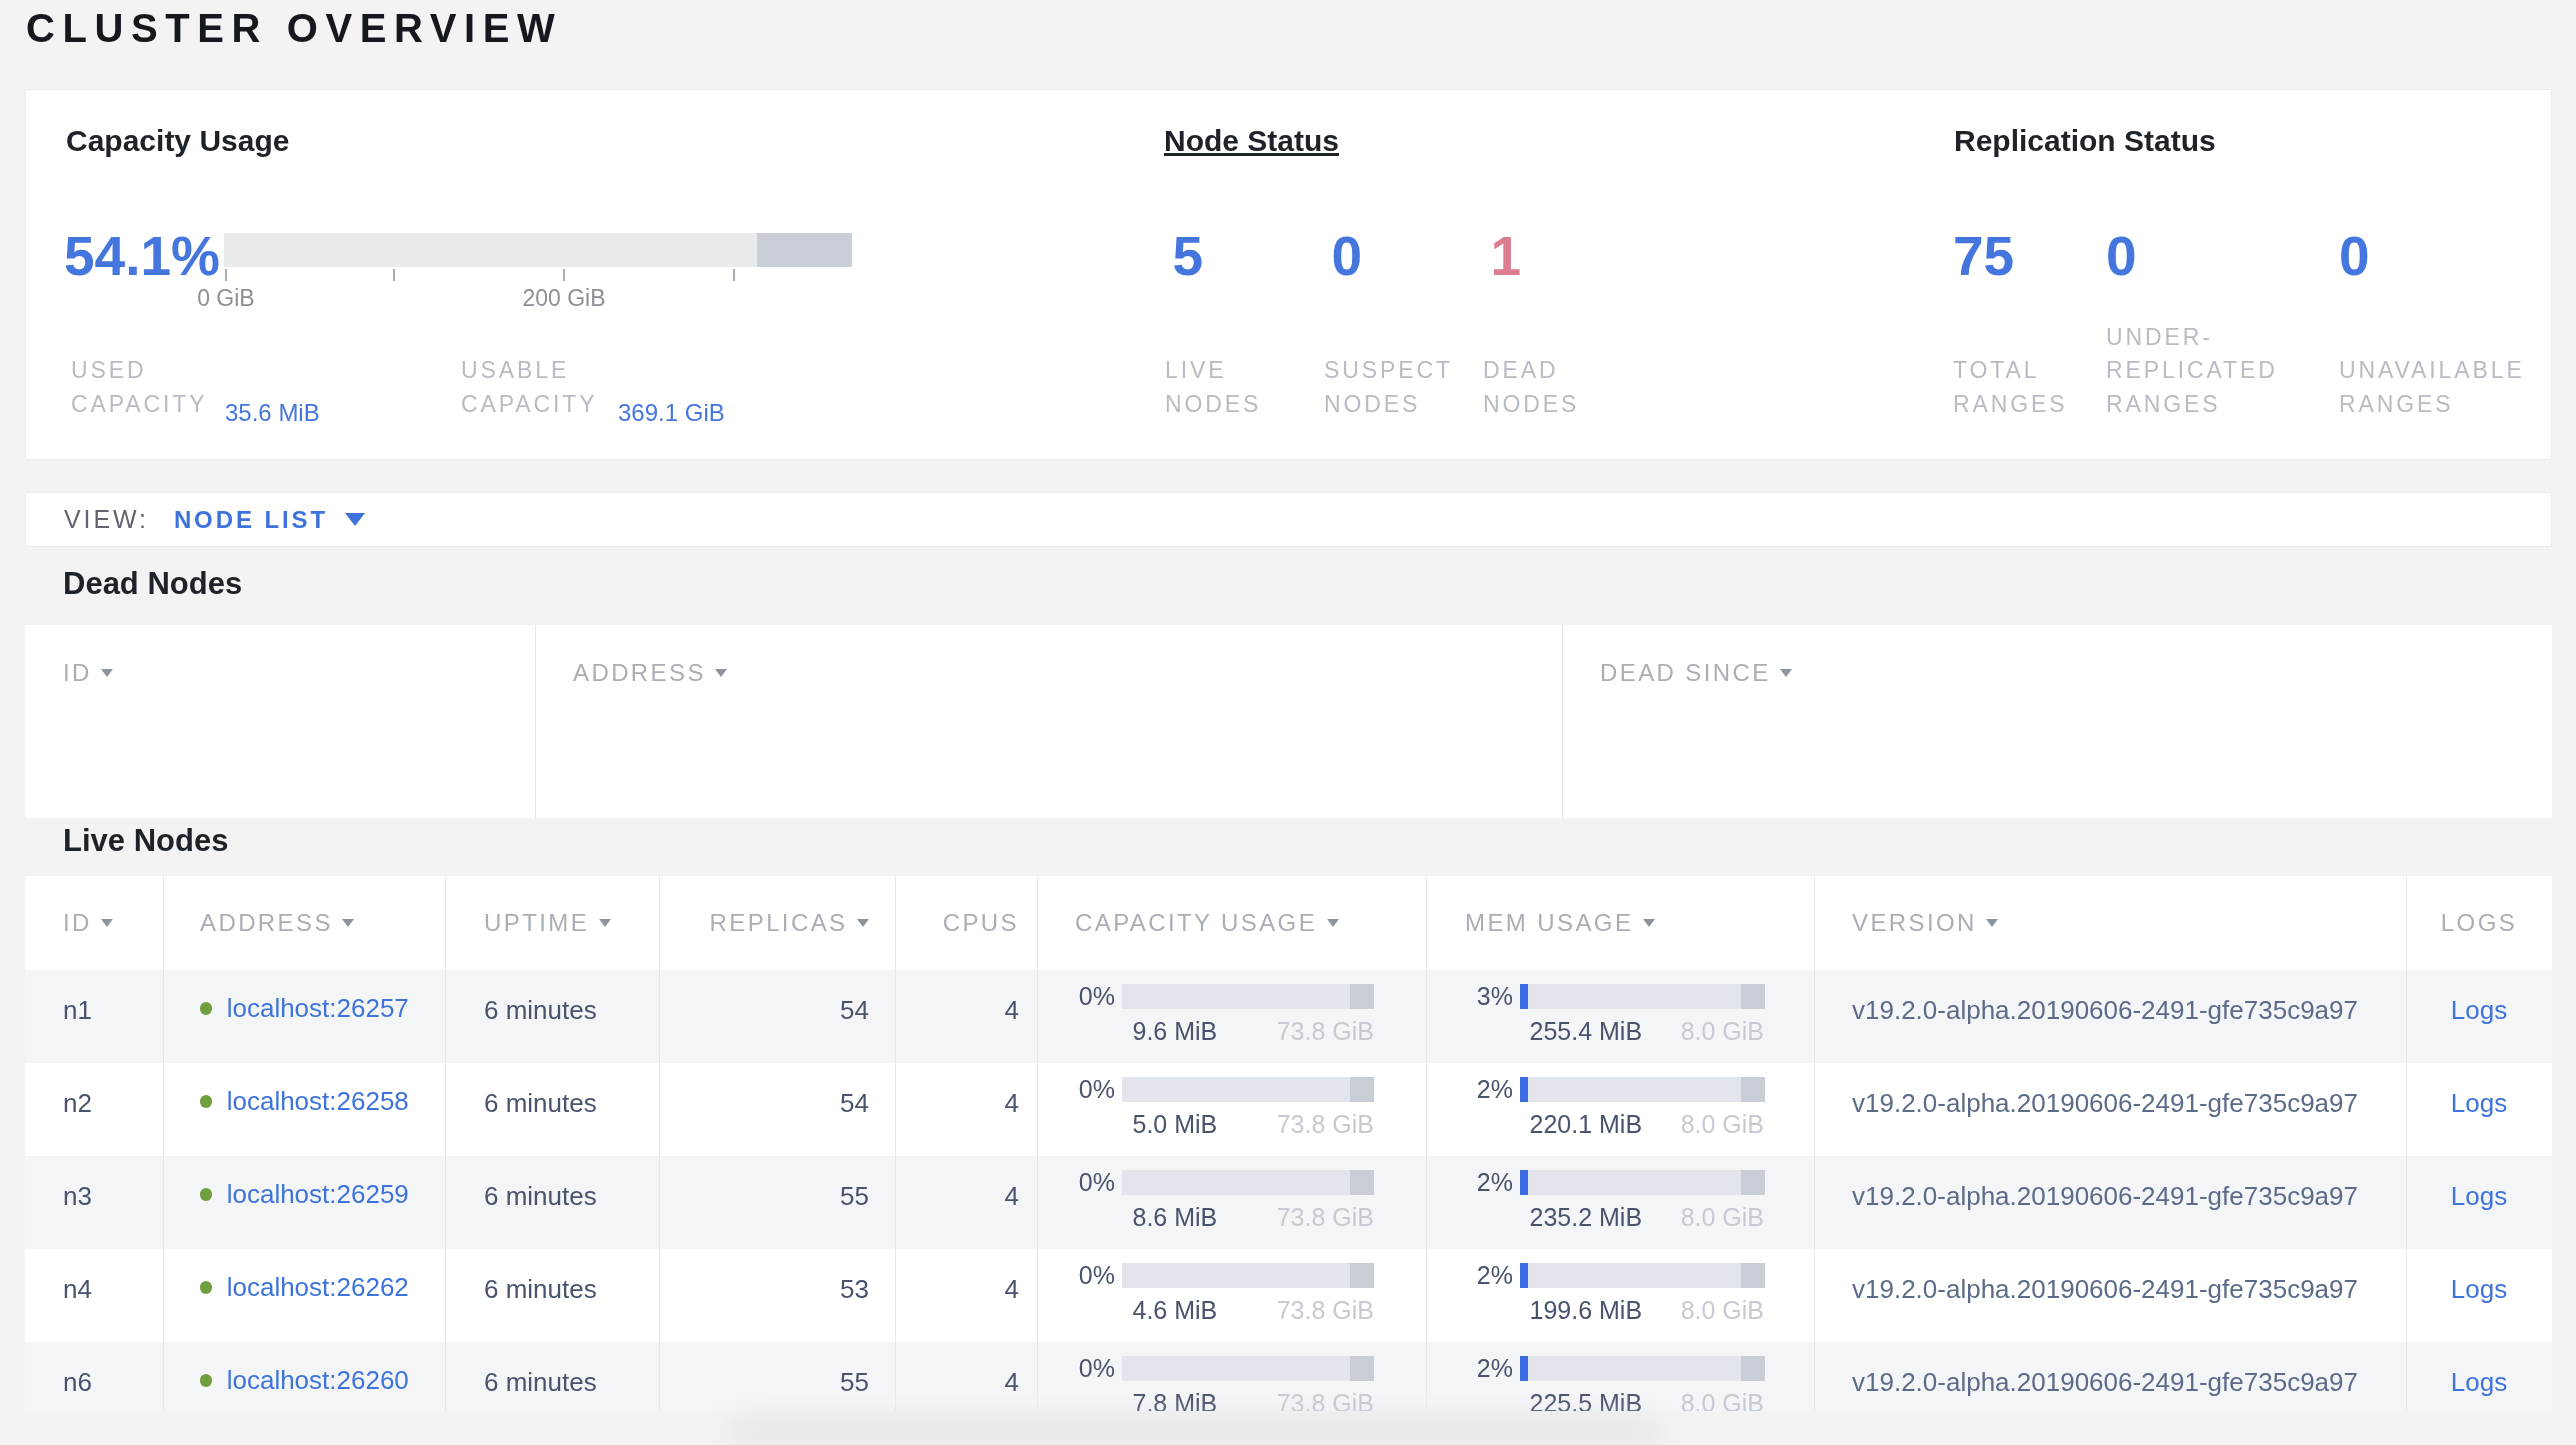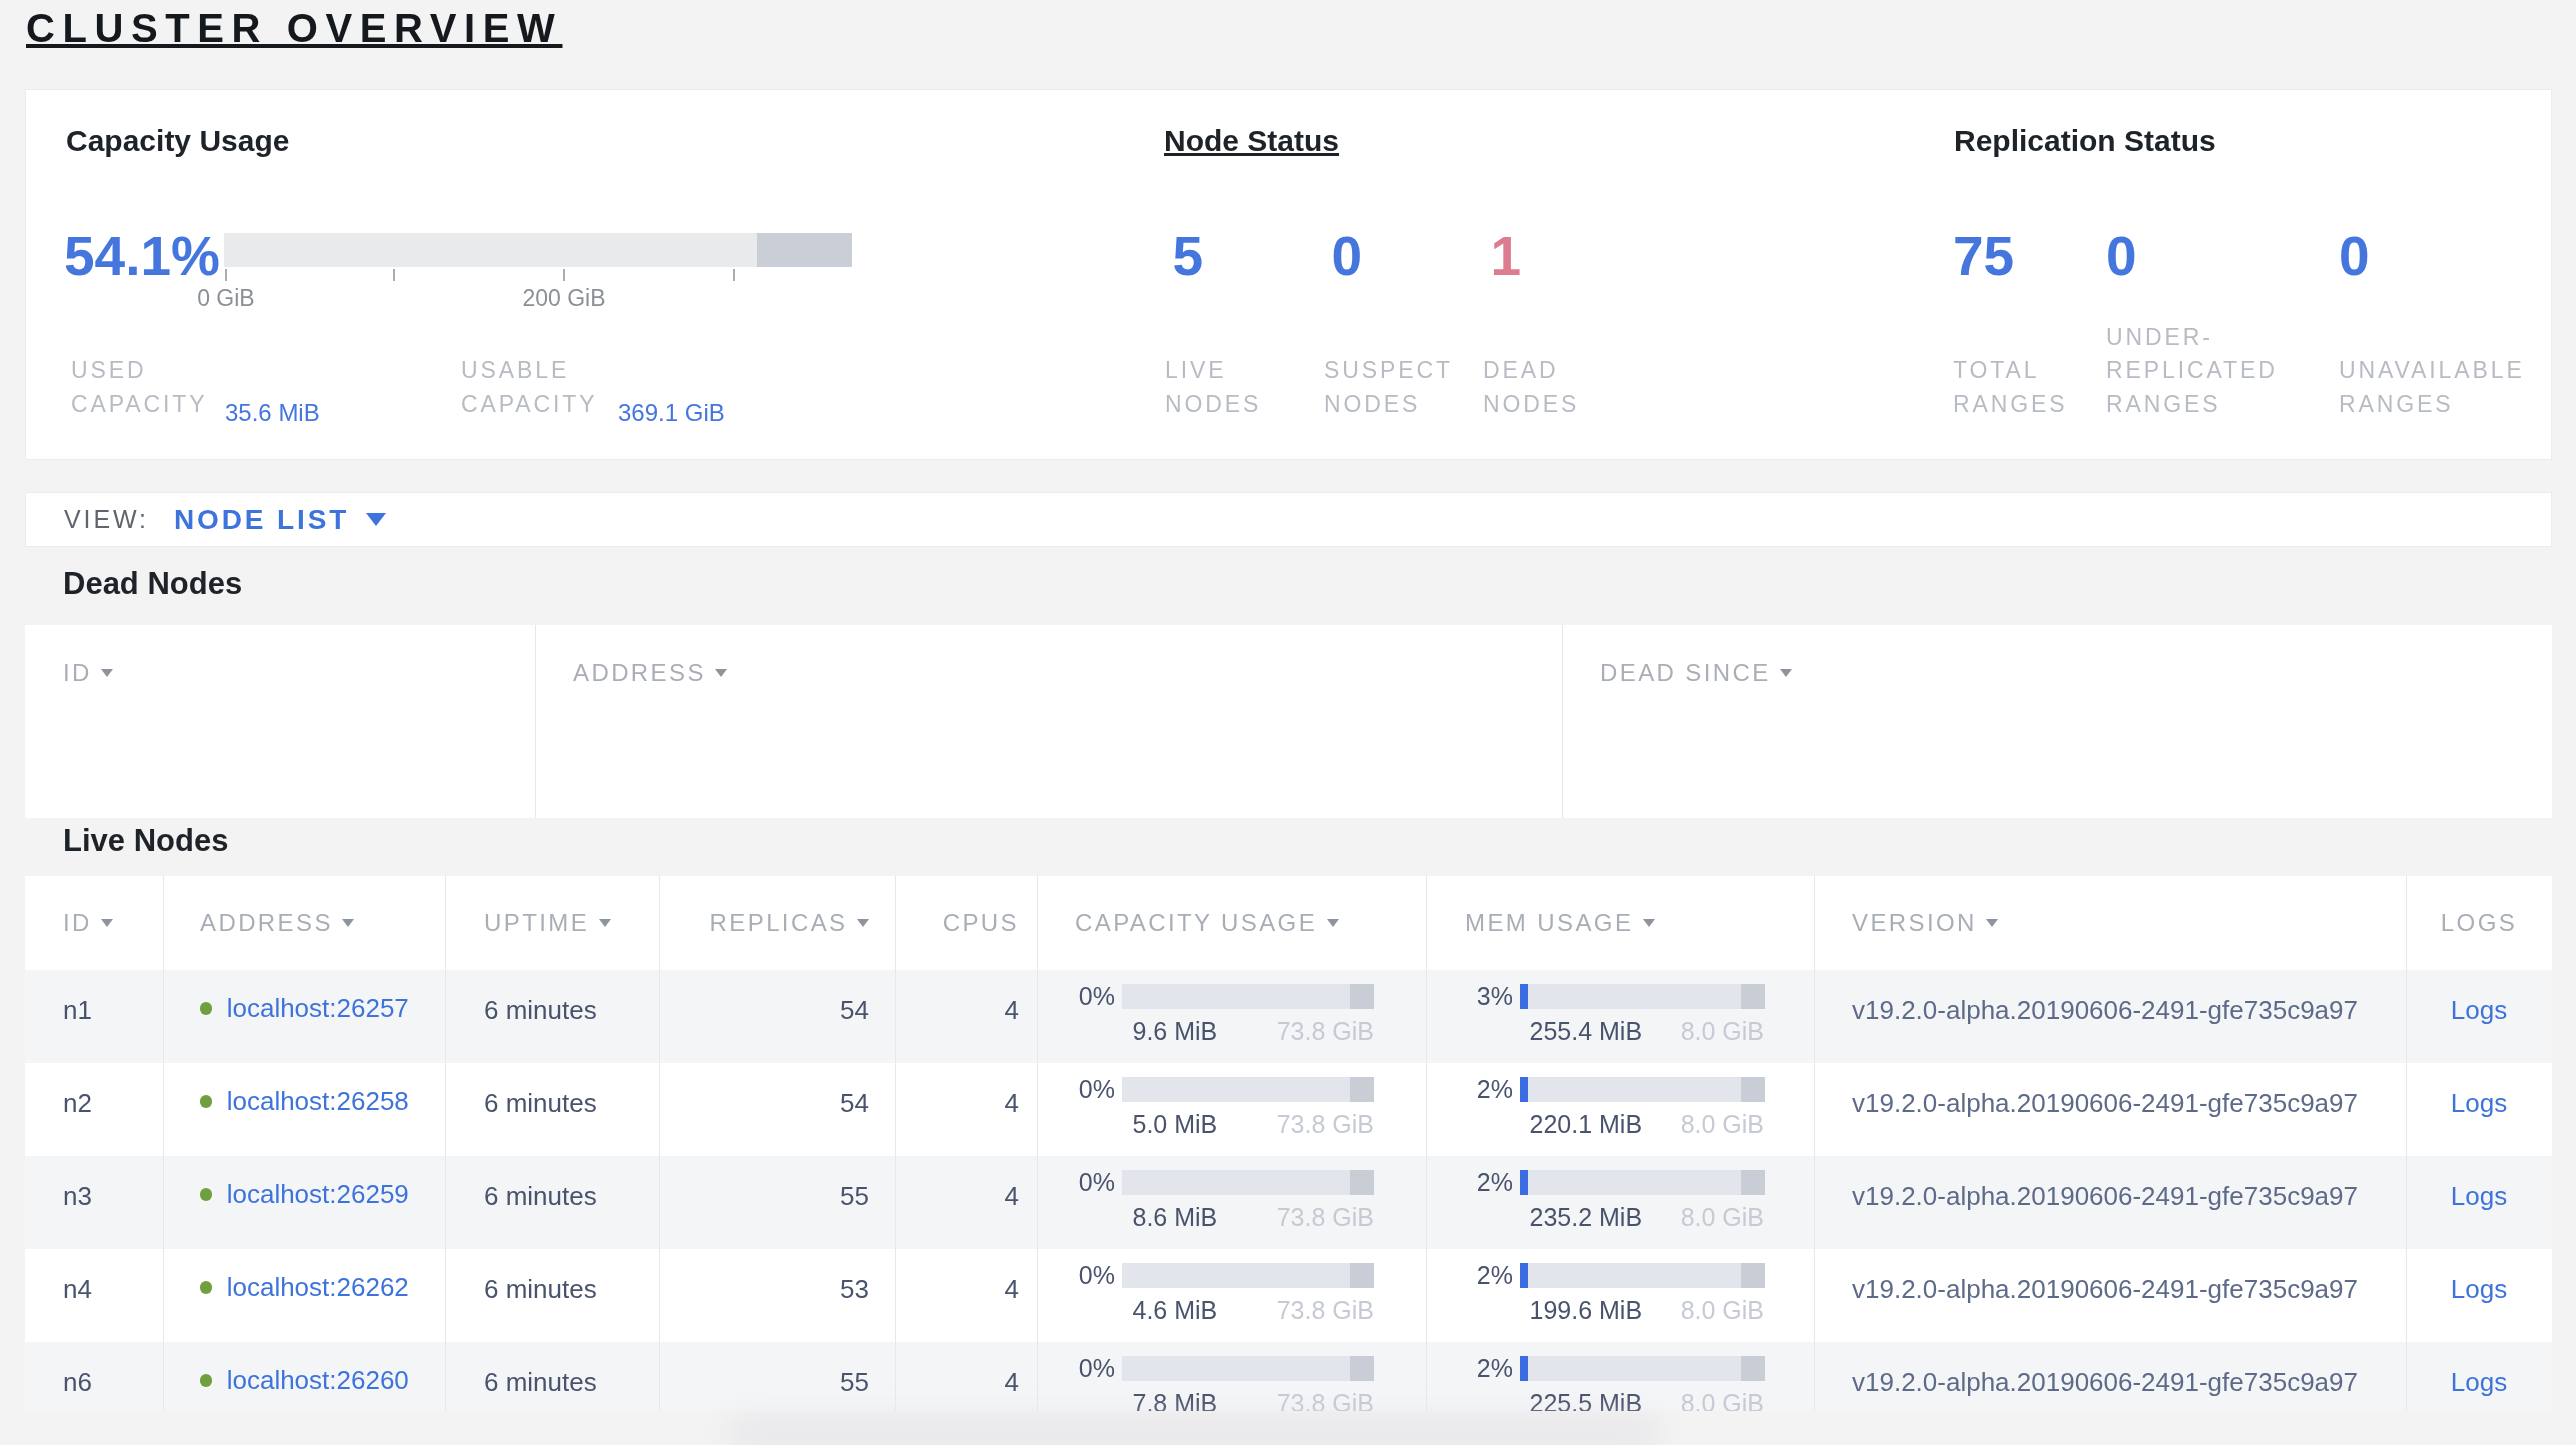--- a/index.html
+++ b/index.html
@@ -6,21 +6,21 @@
   html,body { background:#e9e9ea; }
   .page {
     position:relative; width:2576px; height:1446px; overflow:hidden;
     background:#f3f3f4;
     font-family:"Liberation Sans","DejaVu Sans",sans-serif;
     color:#1e2329;
   }
   
   .page-title {
     position:absolute; left:26px; top:5.7px;
-    font-size:40px; font-weight:700; letter-spacing:7.6px; color:#15181d;text-decoration:underline;
+    font-size:40px; font-weight:700; letter-spacing:7.6px; color:#15181d;
   }
   
   .panel { position:absolute; background:#fff; border:1px solid #ececee; }
   .summary { left:25px; top:89px; width:2527px; height:371px; }
   .sec-heading {
     position:absolute; top:34px; font-size:30px; font-weight:700; color:#1e2329;
   }
   .h-cap  { left:40px; }
   .h-node { left:1138px;text-decoration:underline; }
   .h-repl { left:1928px; }
@@ -67,21 +67,21 @@
   }
 
   
   .viewbar {
     left:25px; top:492px; width:2527px; height:55px;
     display:flex; align-items:center; padding-left:38px;
   }
   .view-label { font-size:25px; letter-spacing:2.9px; color:#60656d; }
   .view-select {
     margin-left:25px; display:flex; align-items:center; cursor:pointer;
-    font-size:28px; letter-spacing:2.9px; color:#3d73da; font-weight:700;
+    font-size:24px; letter-spacing:2.9px; color:#3d73da; font-weight:700;
   }
   .caret {
     margin-left:17px; width:0; height:0;
     border-left:10.5px solid transparent; border-right:10.5px solid transparent;
     border-top:13.4px solid #3d73da;
   }
 
   
   .tbl-heading { position:absolute; left:63px; font-size:31px; font-weight:700; color:#1e2329; }
   .th-dead { top:566px; }

